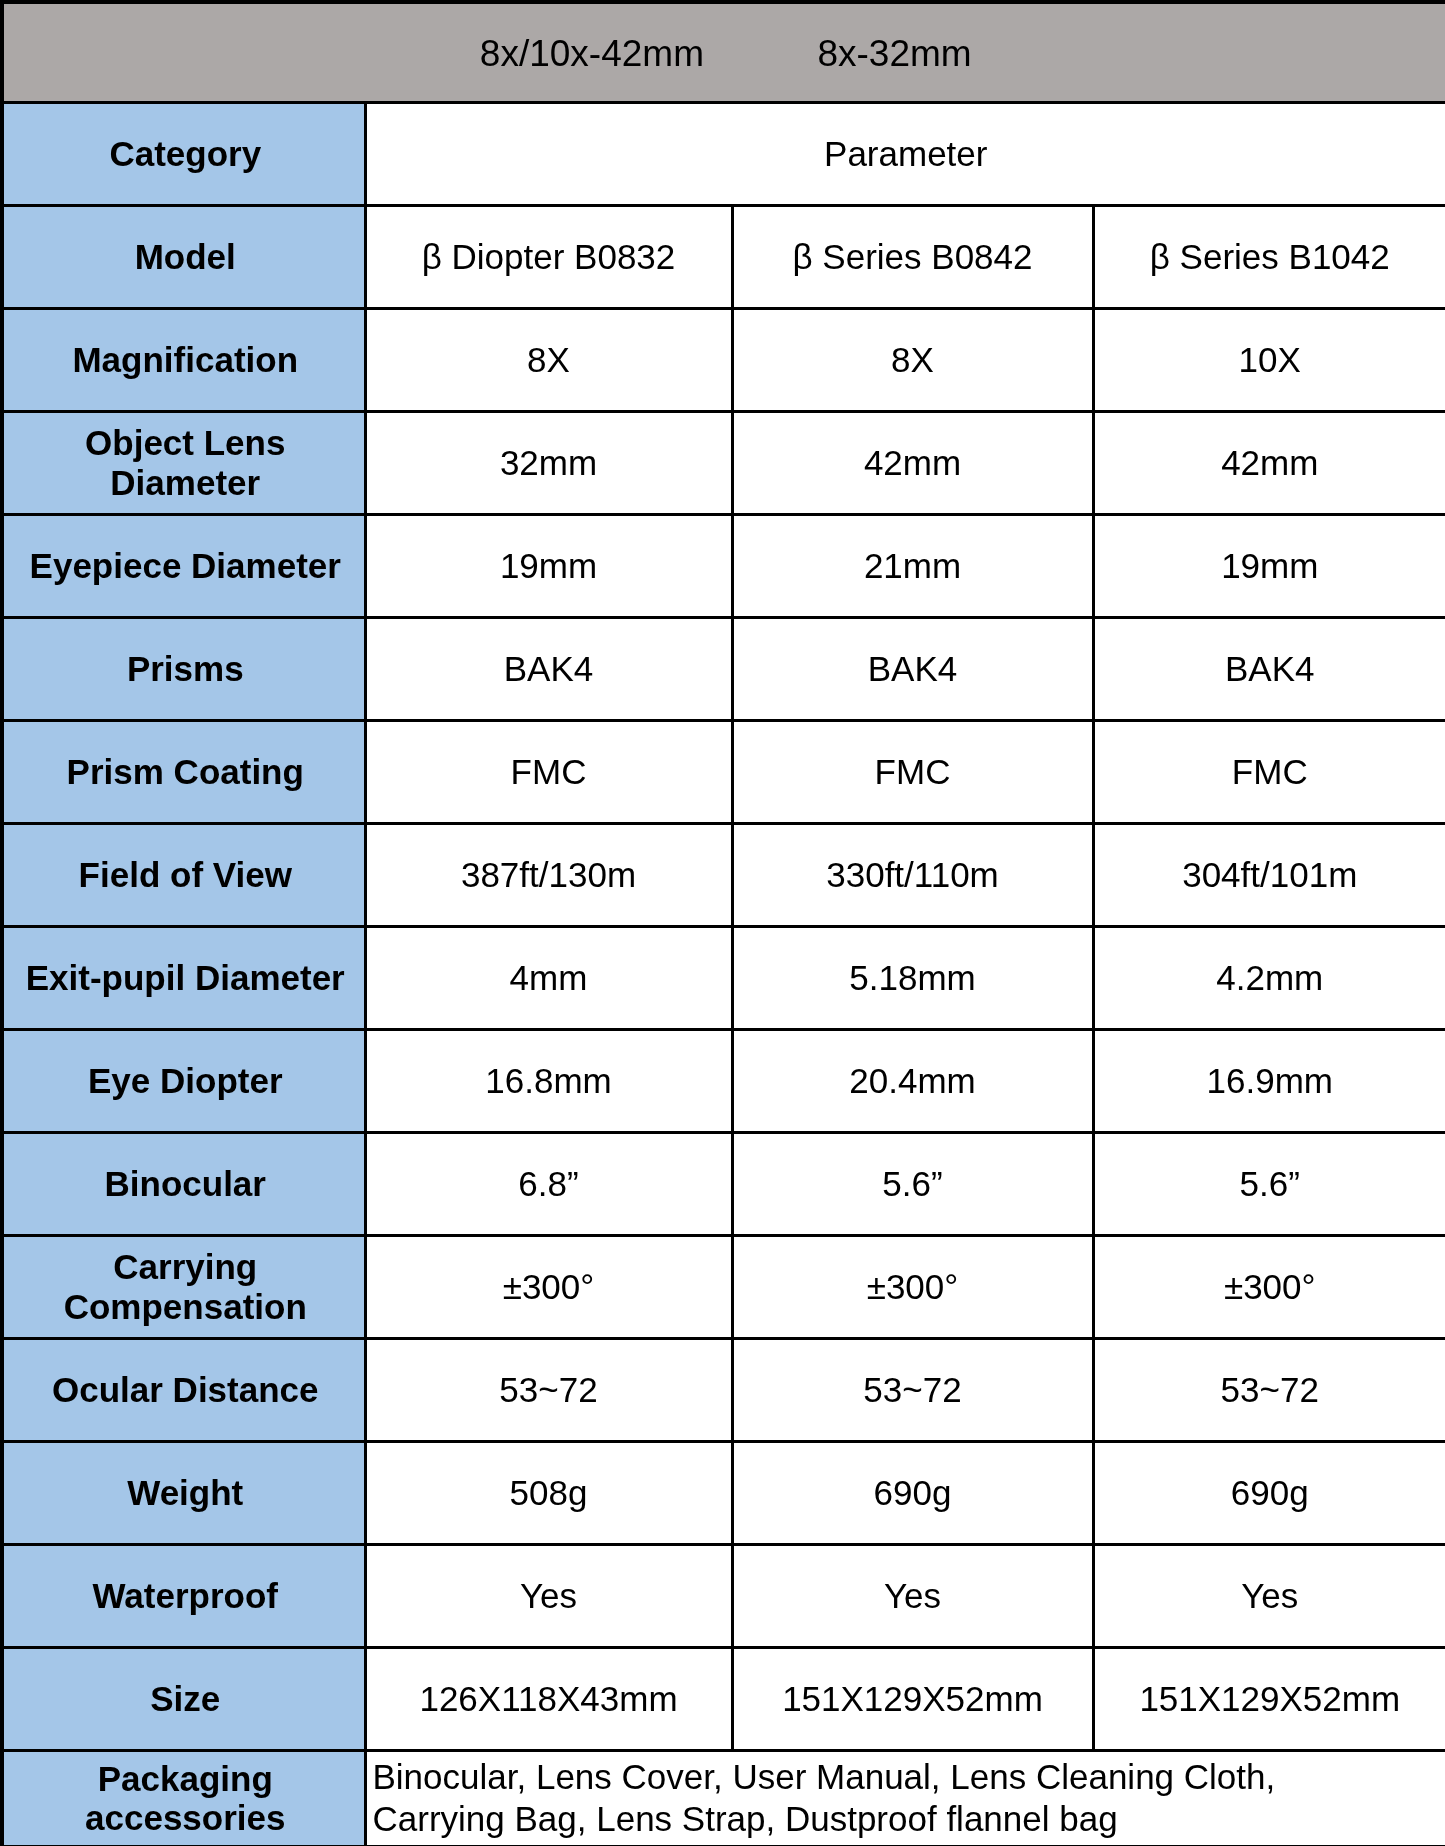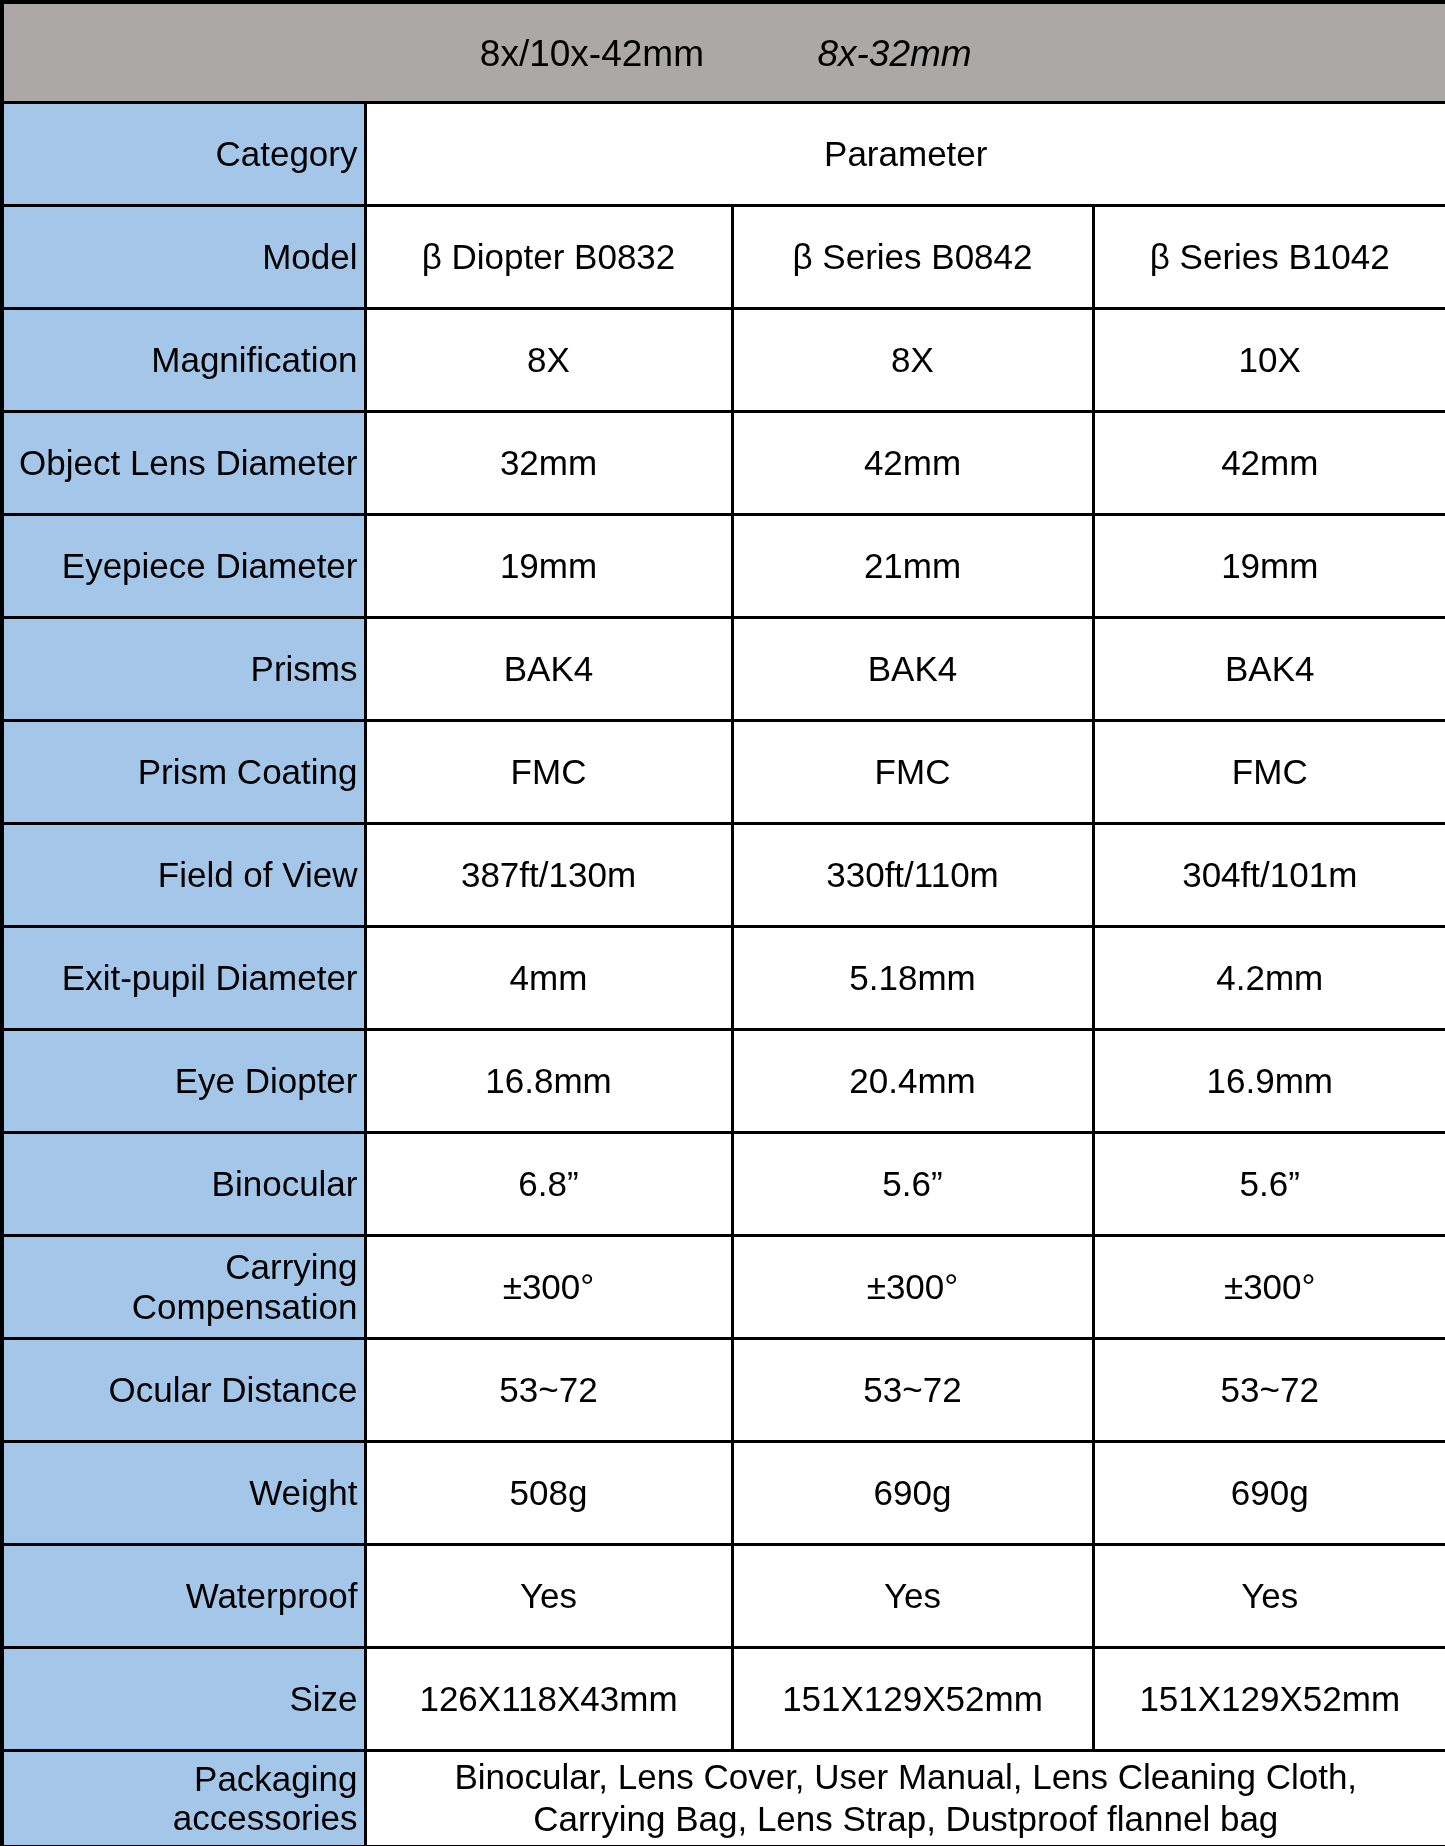--- a/index.html
+++ b/index.html
@@ -23,23 +23,24 @@
   }
   table.spec-table td {
     border: 3px solid var(--border-black, #000000);
     font-size: 35px;
     color: var(--text-black, #000000);
     overflow: hidden;
     vertical-align: middle;
   }
   td.label-cell {
     background: var(--label-blue, #a4c6e8);
-    text-align: right;
+    text-align: center;
     padding: 0 6px 0 9px;
     line-height: 1.12;
+    font-weight: bold;
   }
   td.value-cell {
     background: var(--cell-white, #ffffff);
     text-align: center;
     padding: 0 6px;
   }
   tr.top-header-row td {
     background: var(--header-gray, #aca8a7);
     padding: 0;
     font-size: 37px;
@@ -51,27 +52,27 @@
     text-align: center;
   }
   .header-label {
     position: absolute;
     top: 52%;
     transform: translate(-50%, -50%);
     white-space: nowrap;
     color: var(--text-black, #000000);
   }
   .header-label.pos-left  { left: 40.8%; }
-  .header-label.pos-right { left: 61.8%; font-style: italic; }
+  .header-label.pos-right { left: 61.8%; }
   tr.std-row  { height: 103px; }
   tr.top-header-row { height: 100px; }
   tr.packaging-row  { height: 98px; }
   td.packaging-value div {
     line-height: 1.22;
-    text-align: center;
+    text-align: left;
   }
 </style>
 </head>
 <body>
 
 <div class="sheet">
   <table class="spec-table">
     <colgroup>
       <col style="width:363px">
       <col style="width:367px">

